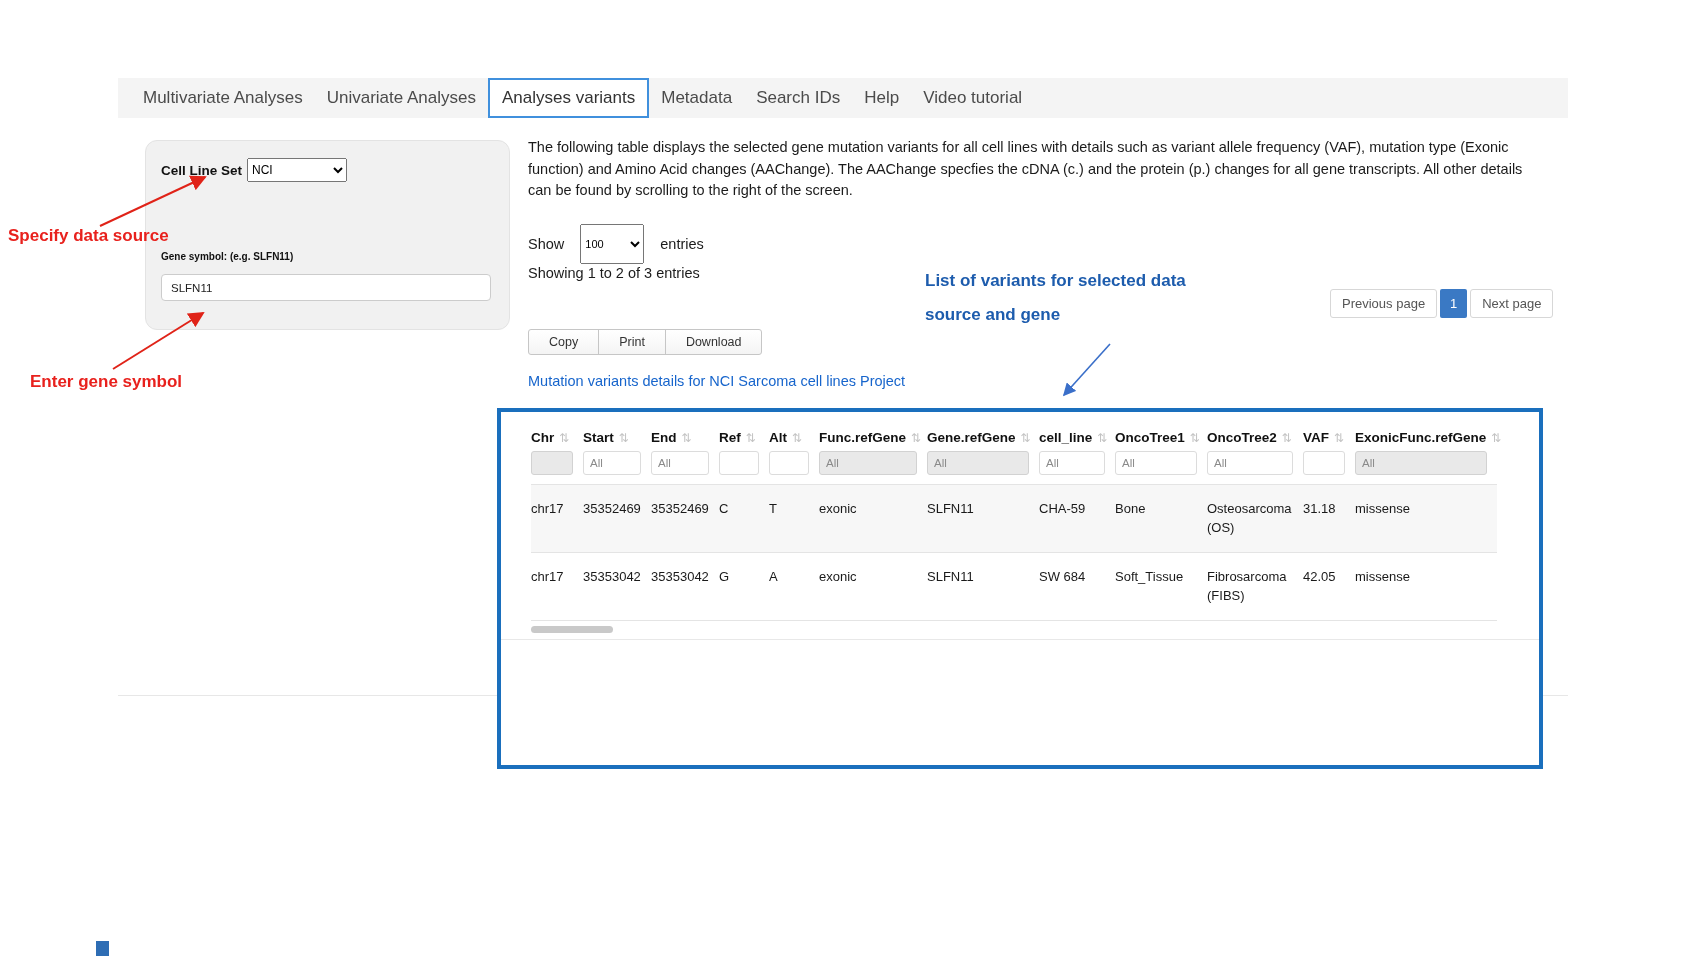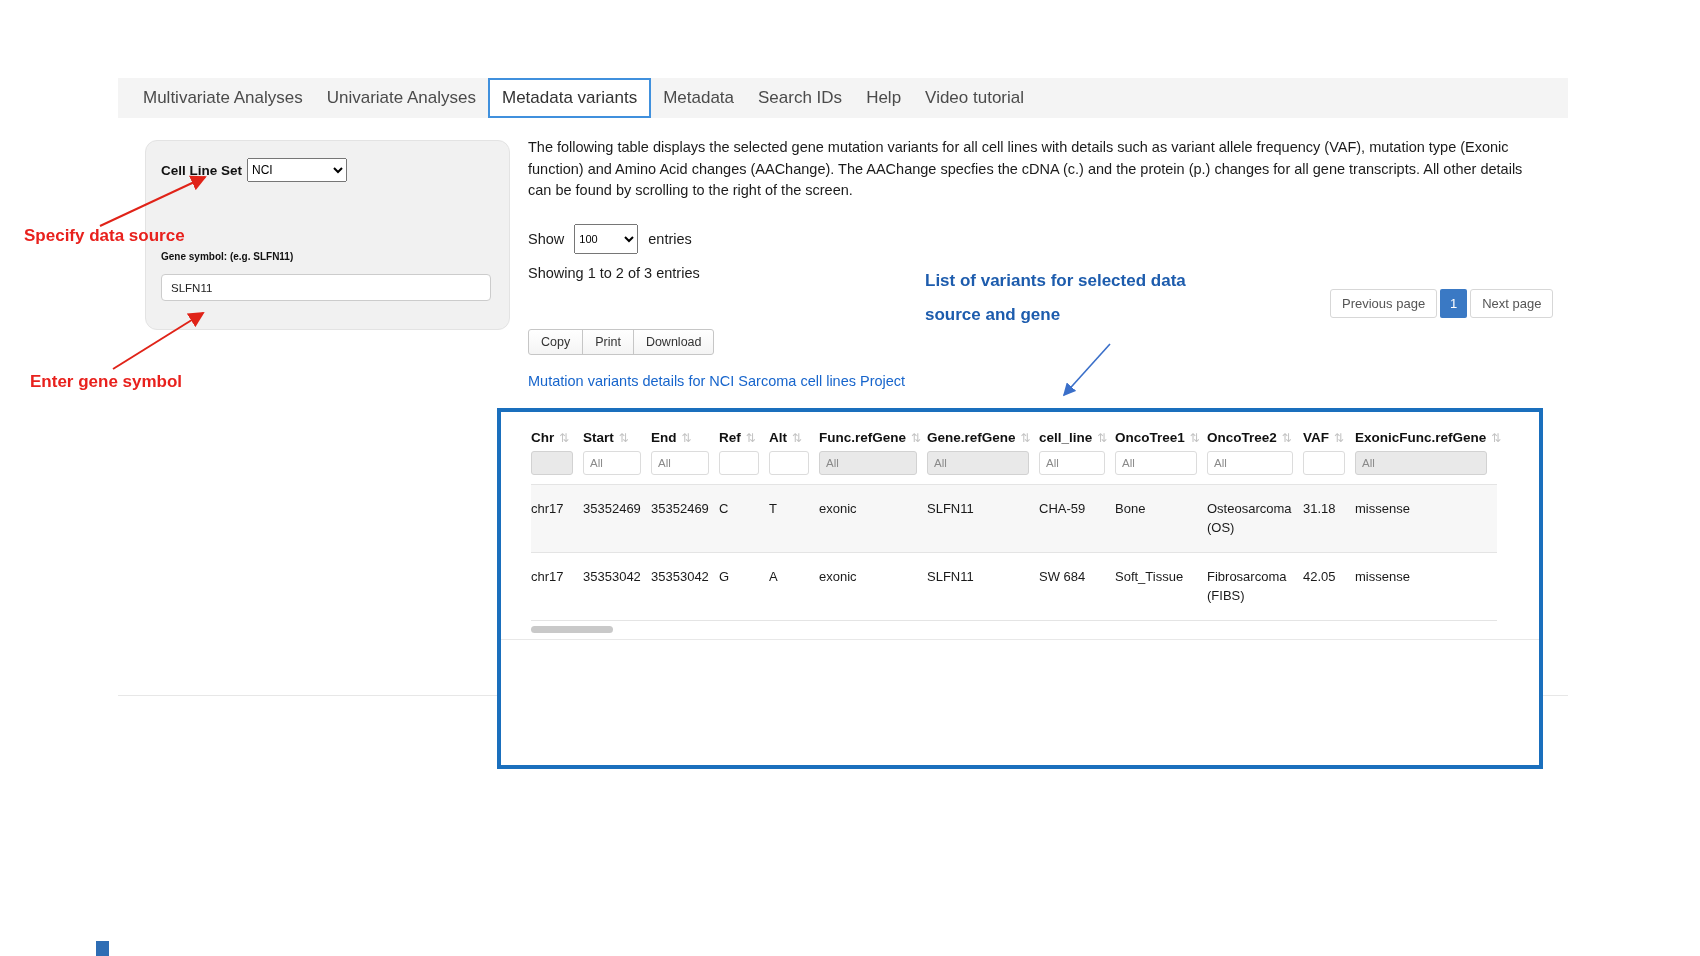--- a/index.html
+++ b/index.html
@@ -16,32 +16,32 @@
   
   .query-panel { position:absolute; left:145px; top:140px; width:365px; height:190px; background:#f1f1f1; border:1px solid #e3e3e3; border-radius:12px; z-index:2; }
   .cls-row { position:absolute; left:15px; top:17px; display:flex; align-items:center; }
   .cls-label { font-size:13.5px; font-weight:bold; color:#111; }
   .cls-select { margin-left:5px; width:100px; height:24px; font-size:12px; font-family:"Liberation Sans", sans-serif; }
   .gene-label { position:absolute; left:15px; top:110px; font-size:10px; font-weight:bold; color:#111; }
   .gene-input { position:absolute; left:15px; top:133px; width:330px; height:27px; border:1px solid #ccc; border-radius:4px; font-size:11.5px; padding-left:9px; font-family:"Liberation Sans", sans-serif; color:#222; background:#fff; }
 
   
   .anno-red { position:absolute; color:#e8211d; font-size:17px; font-weight:700; z-index:3; }
-  .anno-red-1 { left:24px; top:226px; }
+  .anno-red-1 { left:8px; top:226px; }
   .anno-red-2 { left:30px; top:372px; }
   .anno-blue { position:absolute; left:925px; top:264px; color:#1d5cad; font-size:17px; font-weight:700; line-height:34px; z-index:3; }
   .anno-arrow { position:absolute; z-index:3; pointer-events:none; }
 
   
   .description { position:absolute; left:528px; top:137px; width:998px; font-size:14.5px; color:#1b1b1b; line-height:21.5px; z-index:1; }
-  .show-row { position:absolute; left:528px; top:224px; display:flex; align-items:center; gap:10px; font-size:14.5px; color:#1b1b1b; z-index:1; }
-  .show-select { width:64px; height:30px; font-size:11px; font-family:"Liberation Sans", sans-serif; }
+  .show-row { position:absolute; left:528px; top:224px; display:flex; align-items:center; gap:16px; font-size:14.5px; color:#1b1b1b; z-index:1; }
+  .show-select { width:64px; height:40px; font-size:11px; font-family:"Liberation Sans", sans-serif; }
   .showing-text { position:absolute; left:528px; top:265px; font-size:14.5px; color:#1b1b1b; z-index:1; }
   .btn-group { position:absolute; left:528px; top:329px; display:flex; z-index:1; }
-  .dt-btn { font-size:12.5px; color:#333; background:linear-gradient(#ffffff,#f4f4f4); border:1px solid #c6c6c6; padding:5px 12px; margin-left:-1px; cursor:pointer; font-family:"Liberation Sans", sans-serif; }
+  .dt-btn { font-size:12.5px; color:#333; background:linear-gradient(#ffffff,#f4f4f4); border:1px solid #c6c6c6; padding:5px 20px; margin-left:-1px; cursor:pointer; font-family:"Liberation Sans", sans-serif; }
   .dt-btn:first-child { border-radius:3px 0 0 3px; margin-left:0; }
   .dt-btn:last-child { border-radius:0 3px 3px 0; }
   .table-title { position:absolute; left:528px; top:373px; font-size:14.5px; color:#1765cc; font-weight:500; cursor:pointer; z-index:1; }
 
   
   .pagination { position:absolute; left:1330px; top:289px; display:flex; align-items:center; gap:3px; z-index:1; }
   .page-btn { font-size:13px; color:#555; background:#fff; border:1px solid #d7d7d7; border-radius:3px; padding:6px 11px; cursor:pointer; font-family:"Liberation Sans", sans-serif; }
   .page-current { width:27px; height:29px; background:#3a79c4; color:#fff; font-size:13px; text-align:center; line-height:29px; border-radius:2px; cursor:pointer; }
 
   
@@ -63,21 +63,21 @@
   .scroll-divider { width:100%; border-bottom:1px solid #e8e8e8; margin-top:3px; }
 
   .cutoff-blue { position:absolute; left:96px; top:941px; width:13px; height:15px; background:#2e6db4; z-index:1; }
 </style>
 </head>
 <body>
 
 <div class="navbar">
   <div class="nav-item">Multivariate Analyses</div>
   <div class="nav-item">Univariate Analyses</div>
-  <div class="nav-item active">Metadata variants</div>
+  <div class="nav-item active">Analyses variants</div>
   <div class="nav-item">Metadata</div>
   <div class="nav-item">Search IDs</div>
   <div class="nav-item">Help</div>
   <div class="nav-item">Video tutorial</div>
 </div>
 
 <div class="page-divider"></div>
 
 <div class="query-panel">
   <div class="cls-row">

